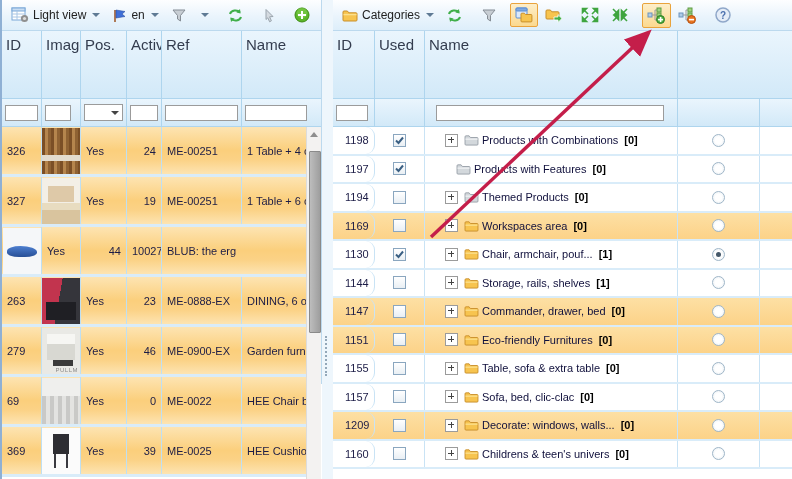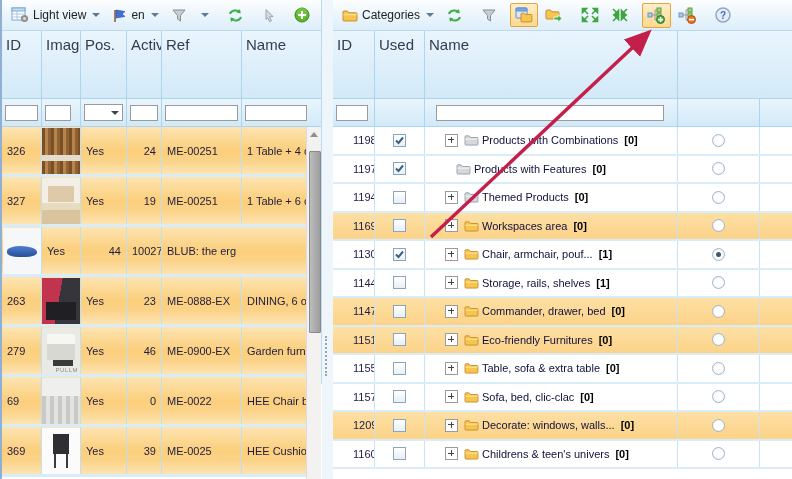--- a/index.html
+++ b/index.html
@@ -77,21 +77,21 @@
   #lscroll .thumbbar{position:absolute;top:24px;left:2px;width:10px;height:180px;
        background:linear-gradient(90deg,#bdbdbd,#9e9e9e);border:1px solid #8a8a8a;border-radius:1px;}
 
   
   .rgrid{grid-template-columns:42px 50px 253px 82px 1fr;}
   .rrow{display:grid;grid-template-columns:42px 50px 253px 82px 1fr;height:28.5px;
        border-bottom:2px solid #d9ecf9;box-sizing:border-box;background:#fff;}
   .rrow.hl{background:linear-gradient(#fde0a4,#fcd288);}
   .rc{border-right:1px solid #c9e3f5;display:flex;align-items:center;padding:0 5px;
        overflow:hidden;white-space:nowrap;box-sizing:border-box;}
-  .rc.idc{padding-left:20px;}
+  .rc.idc{padding-left:12px;border-radius:9px;}
   .rc.cen{justify-content:center;}
   .rc.namec{padding-left:20px;gap:3px;}
   .rc.namec.lvl2{padding-left:31px;text-align:right;}
   .cnt{font-weight:bold;color:#000;margin-left:3px;}
   .namec .nm{color:#10103c;}
 
   .cb{width:13px;height:13px;border:1px solid #8aa6bf;background:linear-gradient(#fff,#e9eff4);
        display:flex;align-items:center;justify-content:center;box-sizing:border-box;}
   .plusbox{width:11px;height:11px;border:1px solid #9b9b9b;background:#fff;position:relative;
        flex:0 0 auto;margin-right:3px;}

